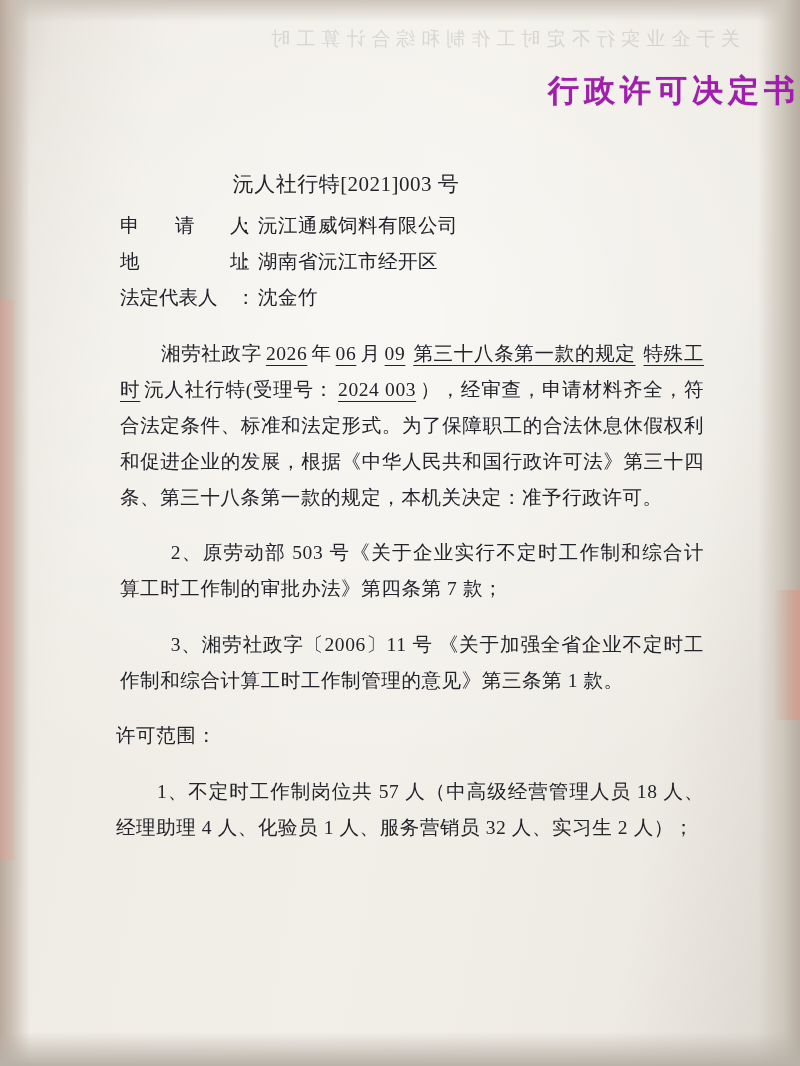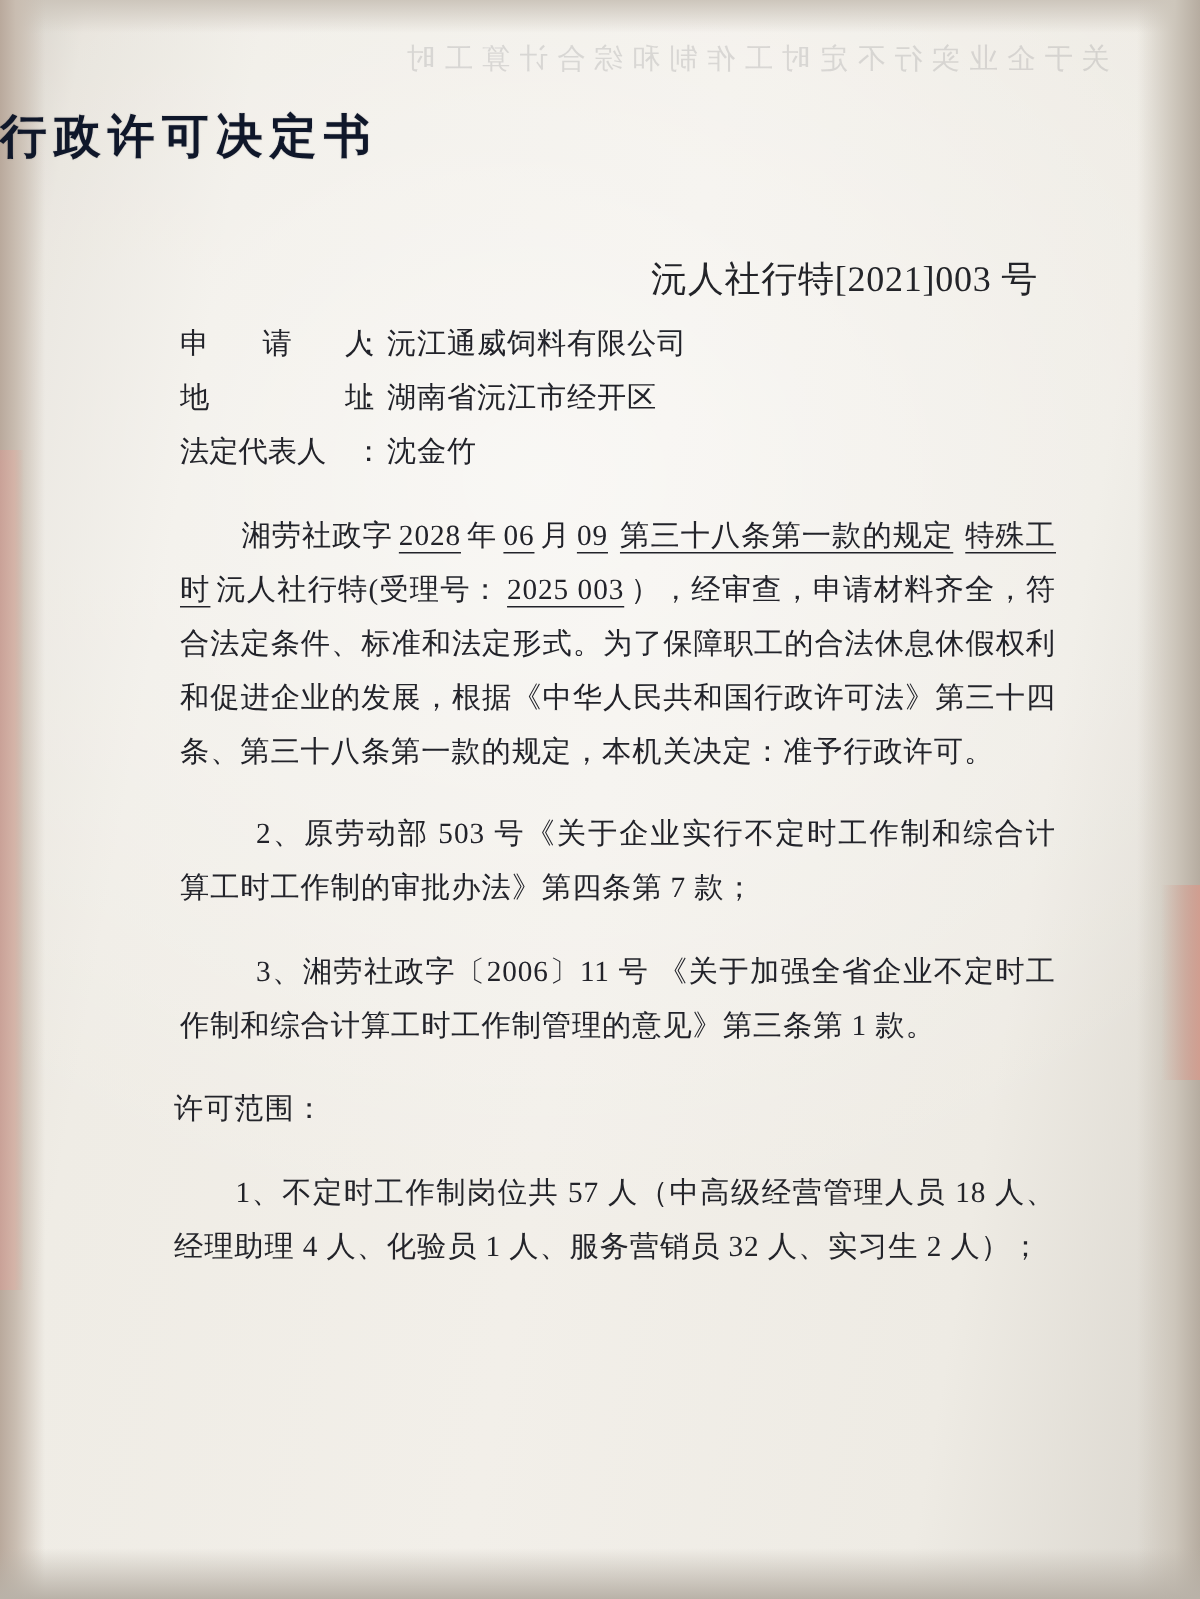--- a/index.html
+++ b/index.html
@@ -78,36 +78,36 @@
   }
 
   #doc {
     position: absolute;
     inset: 0;
     padding: 0;
     color: #23242a;
   }
 
   .doc-title {
-    text-align: left;
+    text-align: right;
     font-size: 31px;
     font-weight: 700;
     letter-spacing: 5px;
     margin: 0;
     padding-top: 70px;
     font-family: "Liberation Serif", "DejaVu Serif", serif;
-    color: #0f172a;
+    color: #a21caf;
     text-shadow: 0 0 1px rgba(40,40,45,.35);
   }
 
   .doc-number {
-    text-align: right;
+    text-align: center;
     padding-right: 108px;
     margin-top: 58px;
-    font-size: 24px;
+    font-size: 21px;
     letter-spacing: .5px;
     color: #232429;
   }
 
   .body-block {
     margin-top: 10px;
     padding-left: 120px;
     padding-right: 96px;
     font-size: 19.5px;
     line-height: 36px;
@@ -178,21 +178,21 @@
     </div>
 
     <div class="kv-row">
       <span class="kv-label">地　　　址</span><span class="kv-colon">：</span><span>湖南省沅江市经开区</span>
     </div>
 
     <div class="kv-row">
       <span class="kv-label tight">法定代表人</span><span class="kv-colon">：</span><span>沈金竹</span>
     </div>
 
-    <p class="para indent2"><span>湘劳社政字</span><span class="ul">2028</span><span>年</span><span class="ul">06</span><span>月</span><span class="ul">09</span><span class="ul">第三十八条第一款的规定</span><span class="ul">特殊工时</span><span>沅人社行特(受理号：</span><span class="ul">2025 003</span><span>），经审查，申请材料齐全，符合法定条件、标准和法定形式。为了保障职工的合法休息休假权利和促进企业的发展，根据《中华人民共和国行政许可法》第三十四条、第三十八条第一款的规定，本机关决定：准予行政许可。</span></p>
+    <p class="para indent2"><span>湘劳社政字</span><span class="ul">2026</span><span>年</span><span class="ul">06</span><span>月</span><span class="ul">09</span><span class="ul">第三十八条第一款的规定</span><span class="ul">特殊工时</span><span>沅人社行特(受理号：</span><span class="ul">2024 003</span><span>），经审查，申请材料齐全，符合法定条件、标准和法定形式。为了保障职工的合法休息休假权利和促进企业的发展，根据《中华人民共和国行政许可法》第三十四条、第三十八条第一款的规定，本机关决定：准予行政许可。</span></p>
 
 
     <p class="para indent3">2、原劳动部 503 号《关于企业实行不定时工作制和综合计算工时工作制的审批办法》第四条第 7 款；</p>
 
     <p class="para indent3">3、湘劳社政字〔2006〕11 号 《关于加强全省企业不定时工作制和综合计算工时工作制管理的意见》第三条第 1 款。</p>
   </div>
 
   <div class="flush-left">
     <p class="para no-indent">许可范围：</p>
     <p class="para indent2">1、不定时工作制岗位共 57 人（中高级经营管理人员 18 人、经理助理 4 人、化验员 1 人、服务营销员 32 人、实习生 2 人）；</p>

